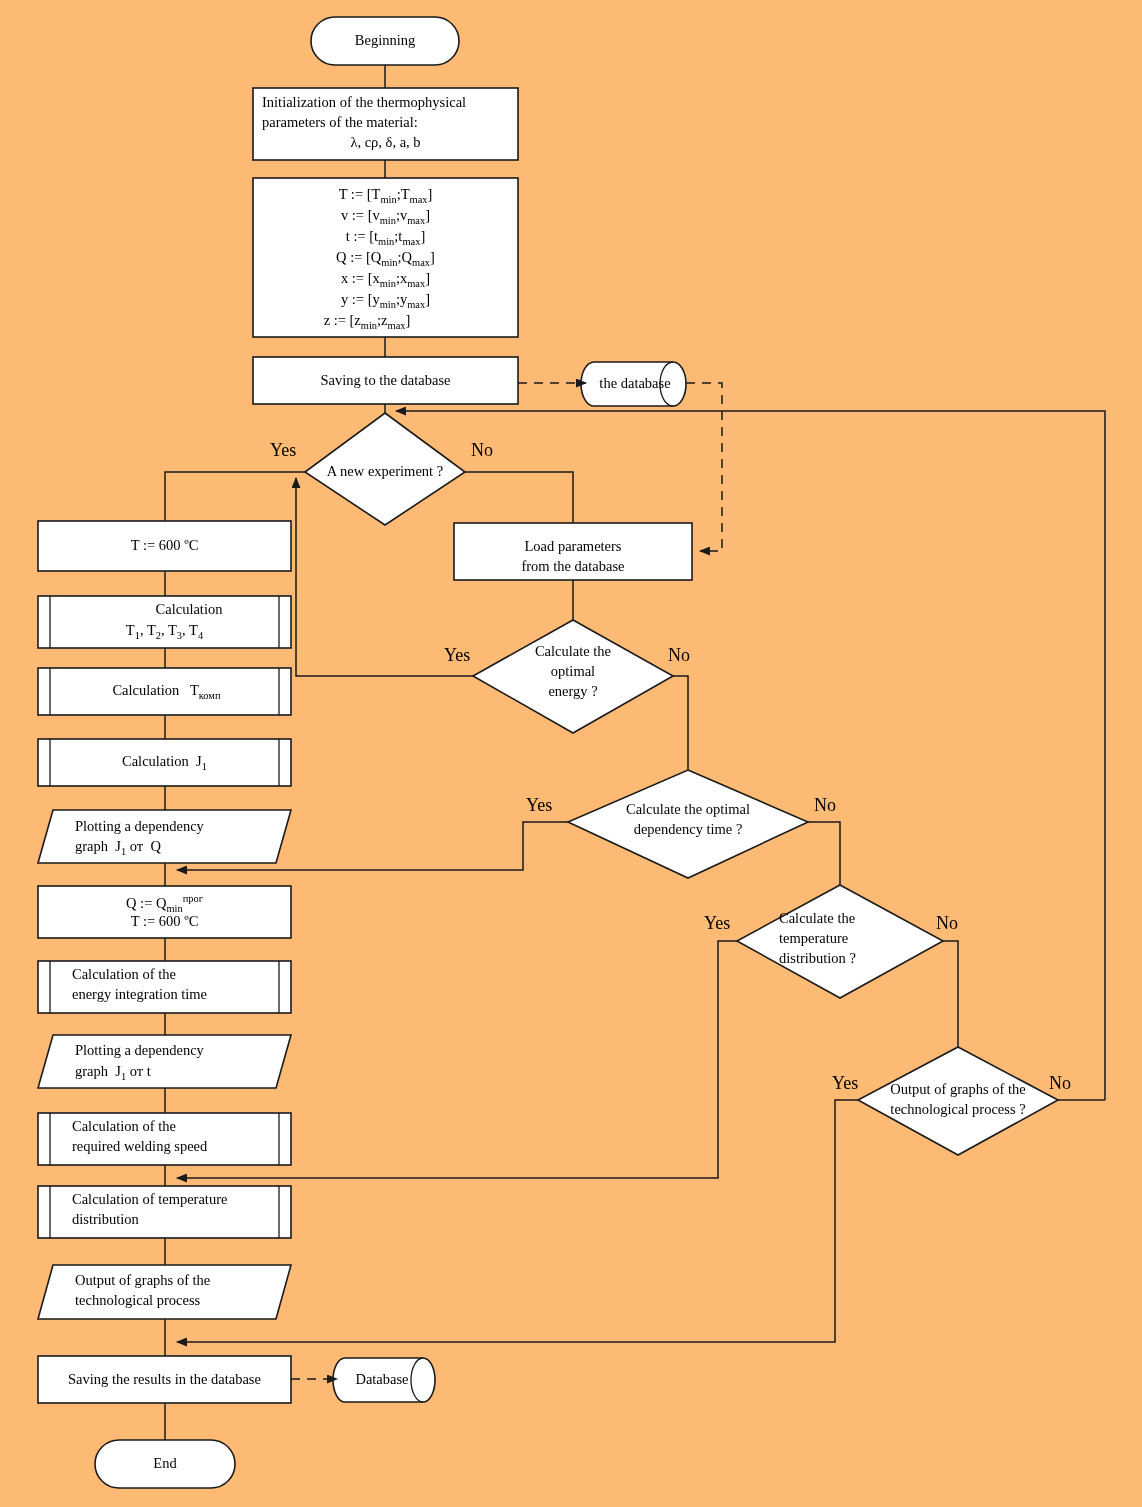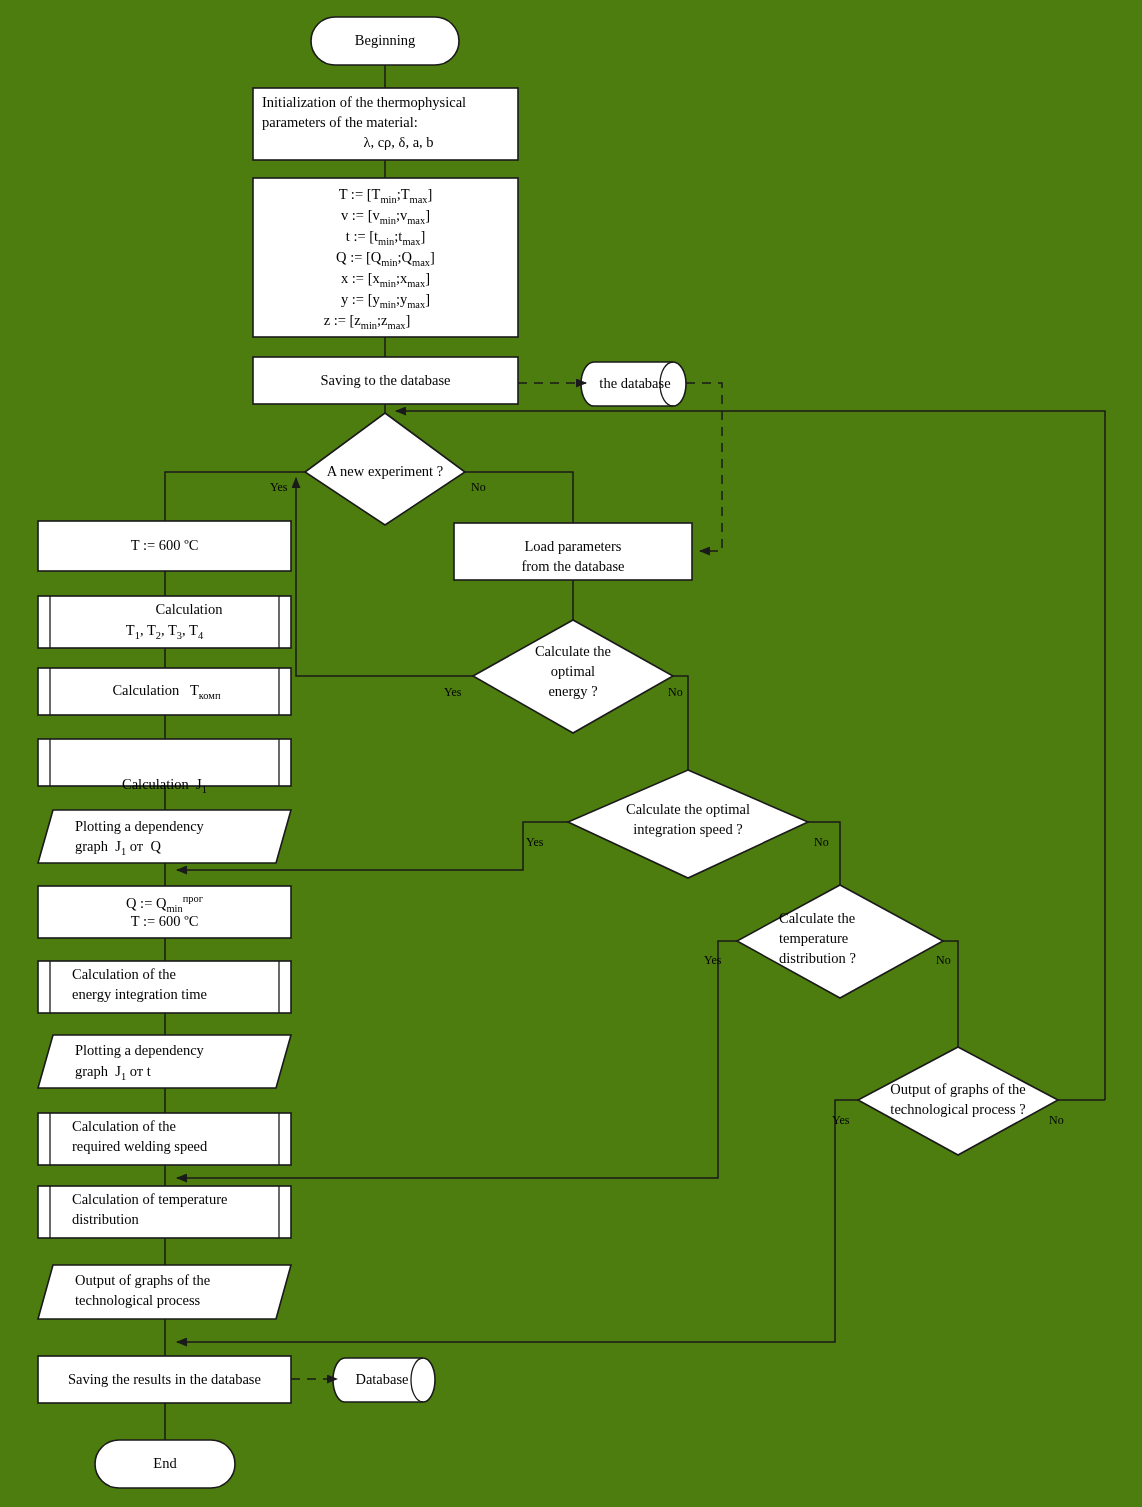--- a/index.html
+++ b/index.html
@@ -7,21 +7,21 @@
     padding: 0;
     background: #ffffff;
   }
   body {
     font-family: "Liberation Serif", "DejaVu Serif", serif;
   }
   #flowchart-root {
     position: relative;
     width: 1142px;
     height: 1507px;
-    background: #4d7c0f;
+    background: #fdba74;
     overflow: hidden;
   }
   svg.chart-svg {
     position: absolute;
     top: 0; left: 0;
     width: 1142px;
     height: 1507px;
   }
   .shape-stroke {
     fill: #ffffff;
@@ -51,25 +51,24 @@
     line-height: 1.22;
     color: #000000;
     font-family: "Liberation Serif", "DejaVu Serif", serif;
     pointer-events: none;
     white-space: nowrap;
   }
   .node-text.wrap { white-space: normal; }
   .node-text.left { text-align: left; }
   .edge-label {
     position: absolute;
-    font-size: 12px;
+    font-size: 18px;
     color: #000000;
     font-family: "Liberation Serif", "DejaVu Serif", serif;
     white-space: nowrap;
-    margin-top: 40px;
   }
   .mono-sub { font-size: 0.72em; vertical-align: sub; }
   .mono-sup { font-size: 0.72em; vertical-align: super; }
 </style>
 </head>
 <body>
 
 <div id="flowchart-root">
 
   <svg class="chart-svg" viewBox="0 0 1142 1507">
@@ -192,21 +191,21 @@
     <path d="M943,941 L958,941 L958,1047" class="conn"></path>
 
     <path d="M858,1100 L835,1100 L835,1342 L177,1342" class="conn" marker-end="url(#arr)"></path>
 
   </svg>
 
   <div class="node-text" style="left:311px; top:32px; width:148px;">Beginning</div>
 
   <div class="node-text wrap left" style="left:262px; top:94px; width:250px;">Initialization of the thermophysical</div>
   <div class="node-text wrap left" style="left:262px; top:114px; width:250px;">parameters of the material:</div>
-  <div class="node-text" style="left:253px; top:134px; width:265px;padding-left:13px;">λ, cρ, δ, a, b</div>
+  <div class="node-text" style="left:253px; top:134px; width:265px;">λ, cρ, δ, a, b</div>
 
   <div class="node-text" style="left:253px; top:186px; width:265px;">T := [T<span class="mono-sub">min</span>;T<span class="mono-sub">max</span>]</div>
   <div class="node-text" style="left:253px; top:207px; width:265px;">v := [v<span class="mono-sub">min</span>;v<span class="mono-sub">max</span>]</div>
   <div class="node-text" style="left:253px; top:228px; width:265px;">t := [t<span class="mono-sub">min</span>;t<span class="mono-sub">max</span>]</div>
   <div class="node-text" style="left:253px; top:249px; width:265px;">Q := [Q<span class="mono-sub">min</span>;Q<span class="mono-sub">max</span>]</div>
   <div class="node-text" style="left:253px; top:270px; width:265px;">x := [x<span class="mono-sub">min</span>;x<span class="mono-sub">max</span>]</div>
   <div class="node-text" style="left:253px; top:291px; width:265px;">y := [y<span class="mono-sub">min</span>;y<span class="mono-sub">max</span>]</div>
   <div class="node-text" style="left:253px; top:312px; width:228px;">z := [z<span class="mono-sub">min</span>;z<span class="mono-sub">max</span>]</div>
 
   <div class="node-text" style="left:253px; top:372px; width:265px;">Saving to the database</div>
@@ -215,21 +214,21 @@
 
   <div class="node-text" style="left:305px; top:463px; width:160px;">A new experiment ?</div>
 
   <div class="node-text" style="left:38px; top:537px; width:253px;">T := 600 ºC</div>
 
   <div class="node-text" style="left:38px; top:601px; width:302px;">Calculation</div>
   <div class="node-text" style="left:38px; top:622px; width:253px;">T<span class="mono-sub">1</span>, T<span class="mono-sub">2</span>, T<span class="mono-sub">3</span>, T<span class="mono-sub">4</span></div>
 
   <div class="node-text" style="left:40px; top:682px; width:253px;">Calculation&nbsp;&nbsp; T<span class="mono-sub">комп</span></div>
 
-  <div class="node-text" style="left:38px; top:776px; width:253px;text-align:center;">Calculation&nbsp; J<span class="mono-sub">1</span></div>
+  <div class="node-text" style="left:38px; top:753px; width:253px;text-align:center;">Calculation&nbsp; J<span class="mono-sub">1</span></div>
 
   <div class="node-text left" style="left:75px; top:818px; width:215px;">Plotting a dependency</div>
   <div class="node-text left" style="left:75px; top:838px; width:215px;">graph&nbsp; J<span class="mono-sub">1</span> от&nbsp; Q</div>
 
   <div class="node-text" style="left:38px; top:893px; width:253px;">Q := Q<span class="mono-sub">min</span><span class="mono-sup">прог</span></div>
   <div class="node-text" style="left:38px; top:913px; width:253px;">T := 600 ºC</div>
 
   <div class="node-text left" style="left:72px; top:966px; width:215px;">Calculation of the</div>
   <div class="node-text left" style="left:72px; top:986px; width:215px;">energy integration time</div>
 
@@ -246,21 +245,21 @@
   <div class="node-text left" style="left:75px; top:1292px; width:215px;">technological process</div>
 
   <div class="node-text" style="left:454px; top:538px; width:238px;">Load parameters</div>
   <div class="node-text" style="left:454px; top:558px; width:238px;">from the database</div>
 
   <div class="node-text" style="left:513px; top:643px; width:120px;">Calculate the</div>
   <div class="node-text" style="left:513px; top:663px; width:120px;">optimal</div>
   <div class="node-text" style="left:513px; top:683px; width:120px;">energy ?</div>
 
   <div class="node-text" style="left:588px; top:801px; width:200px;">Calculate the optimal</div>
-  <div class="node-text" style="left:588px; top:821px; width:200px;">integration speed ?</div>
+  <div class="node-text" style="left:588px; top:821px; width:200px;">dependency time ?</div>
 
   <div class="node-text left" style="left:779px; top:910px; width:150px;">Calculate the</div>
   <div class="node-text left" style="left:779px; top:930px; width:150px;">temperature</div>
   <div class="node-text left" style="left:779px; top:950px; width:160px;">distribution ?</div>
 
   <div class="node-text" style="left:873px; top:1081px; width:170px;">Output of graphs of the</div>
   <div class="node-text" style="left:873px; top:1101px; width:170px;">technological process ?</div>
 
   <div class="node-text" style="left:38px; top:1371px; width:253px;">Saving the results in the database</div>
 

